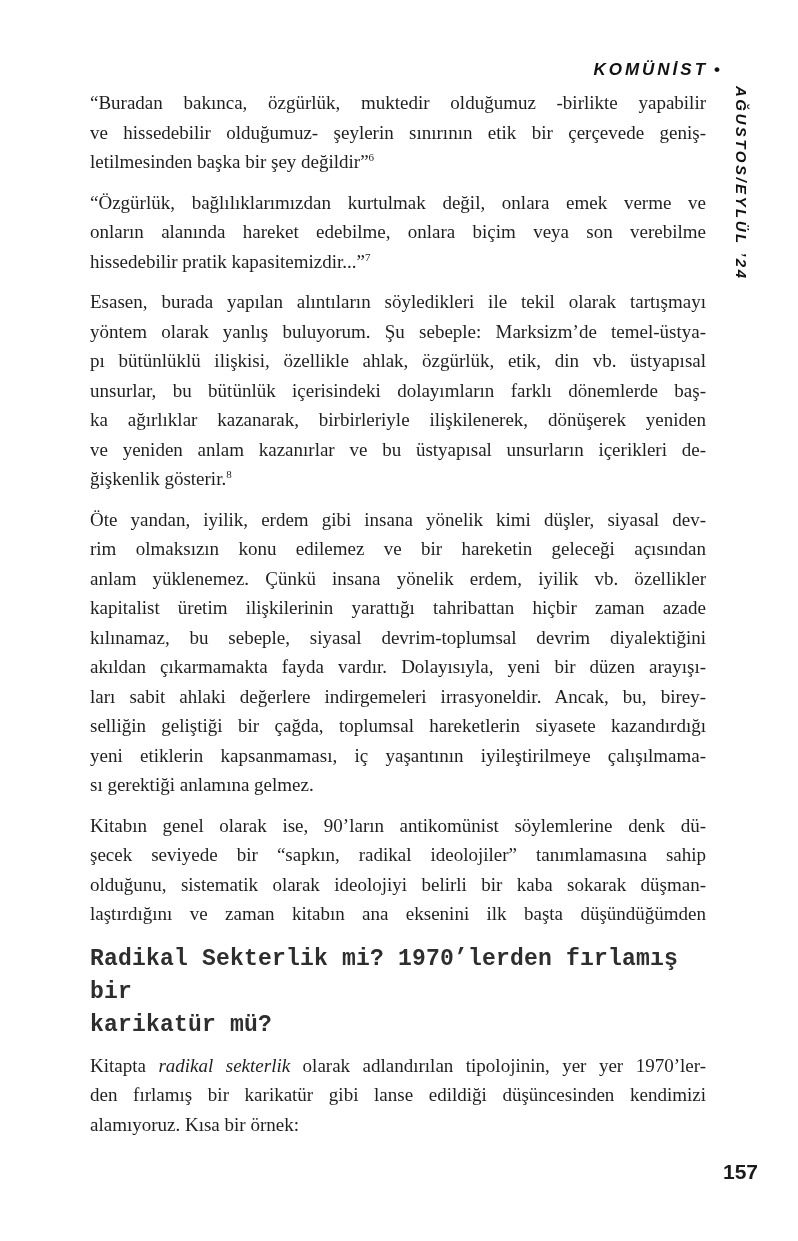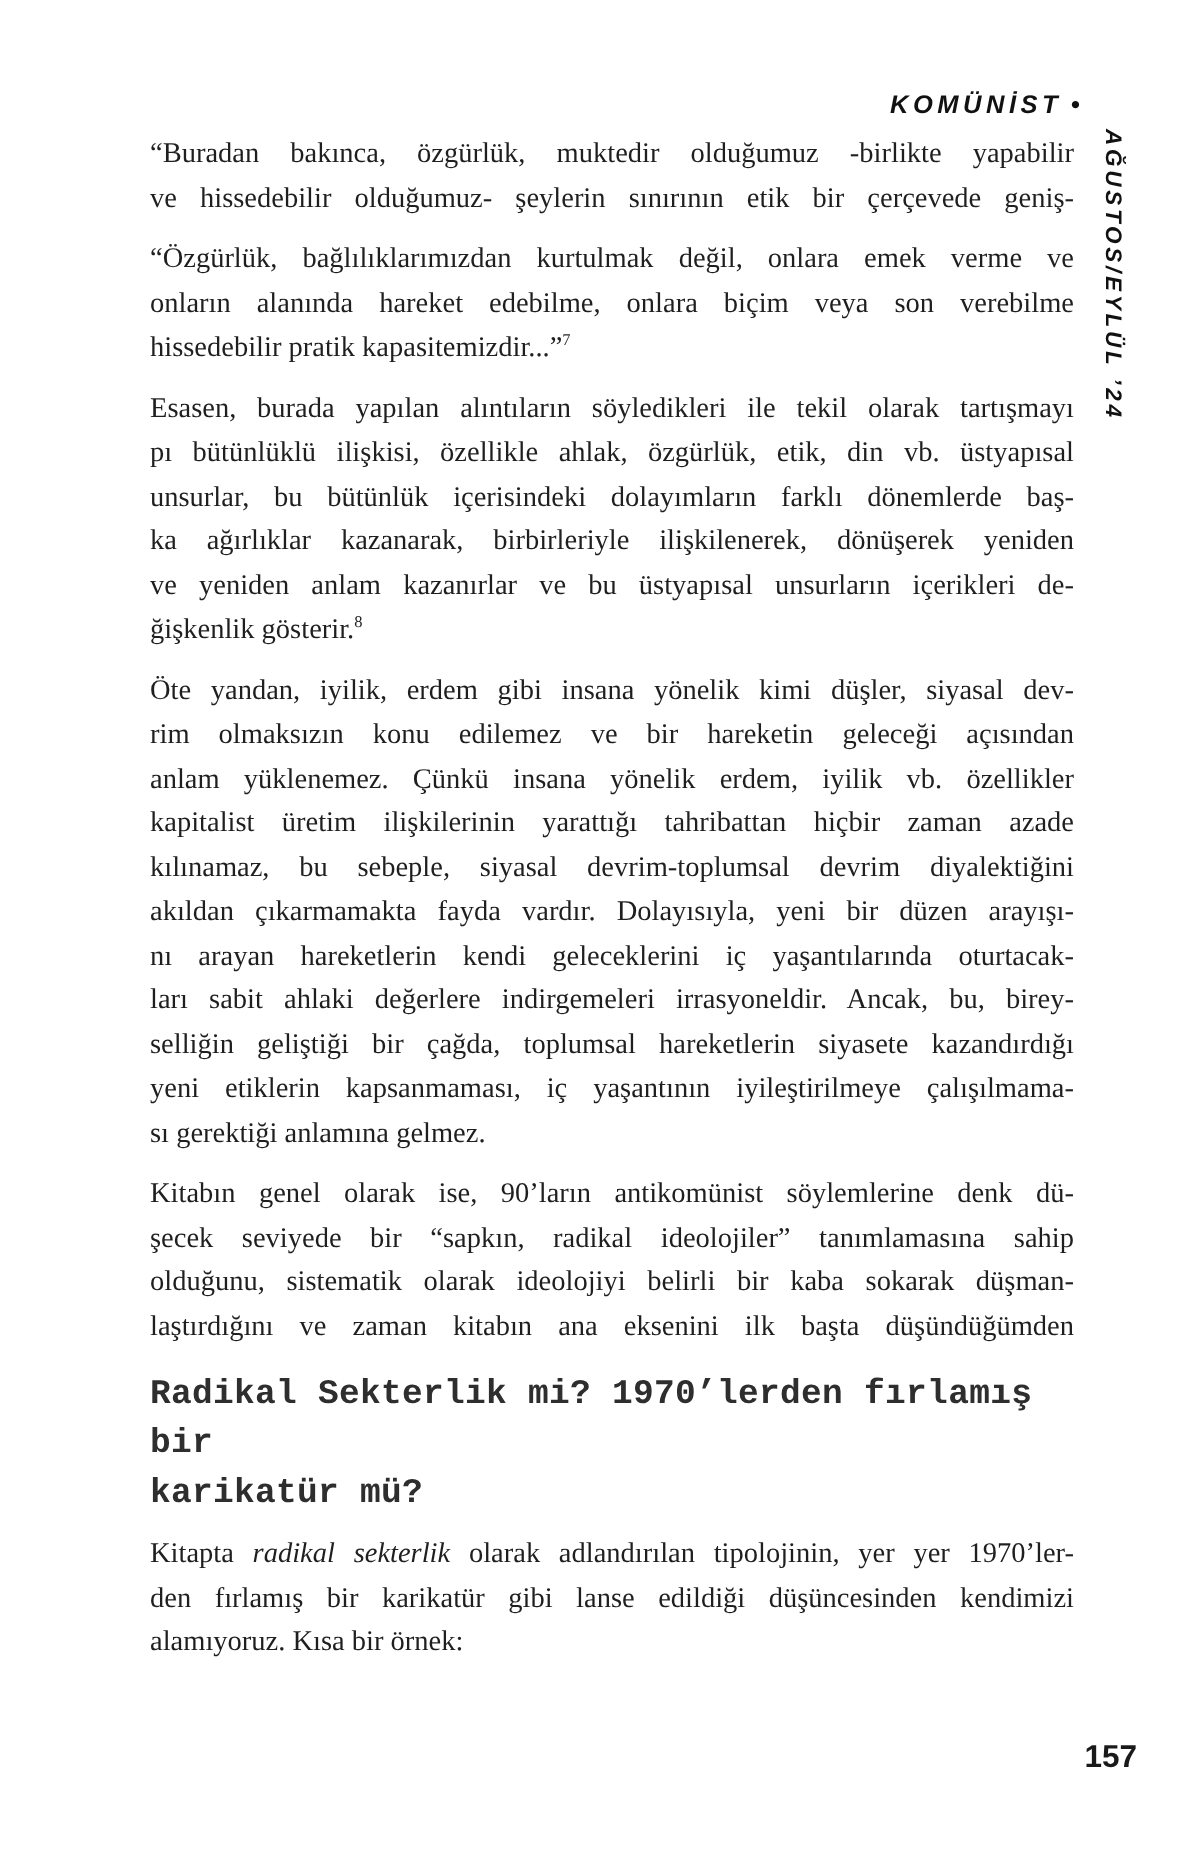--- a/index.html
+++ b/index.html
@@ -30,21 +30,21 @@
     writing-mode: vertical-rl;
     font-family: "Liberation Sans", sans-serif;
     font-weight: bold; font-style: italic;
     font-size: 15px; letter-spacing: 2.5px;
     color: #111111;
     white-space: nowrap;
   }
 
   .text-column {
     position: absolute;
-    left: 100px; top: 88px; width: 616px;
+    left: 90px; top: 88px; width: 616px;
     font-size: 19px; line-height: 29.5px;
   }
   .paragraph { margin: 0 0 11px 0; }
   .line { text-align: left; }
   .line.just { text-align: justify; text-align-last: justify; text-justify: inter-word; }
   .heading {
     margin: 14px 0 9px 0;
     font-family: Liberation Mono, monospace;
     font-weight: bold;
     font-size: 23px; line-height: 33px;
@@ -72,42 +72,43 @@
   <div class="masthead">
     <span>KOMÜNİST</span><span class="bullet">•</span>
   </div>
 
   <div class="issue-vertical">AĞUSTOS/EYLÜL ’24</div>
 
   <div class="text-column">
       <div class="paragraph">
         <div class="line just">“Buradan bakınca, özgürlük, muktedir olduğumuz -birlikte yapabilir</div>
         <div class="line just">ve hissedebilir olduğumuz- şeylerin sınırının etik bir çerçevede geniş-</div>
+        <div class="line"><span>letilmesinden başka bir şey değildir”</span><sup>6</sup></div>
       </div>
       <div class="paragraph">
         <div class="line just">“Özgürlük, bağlılıklarımızdan kurtulmak değil, onlara emek verme ve</div>
         <div class="line just">onların alanında hareket edebilme, onlara biçim veya son verebilme</div>
         <div class="line"><span>hissedebilir pratik kapasitemizdir...”</span><sup>7</sup></div>
       </div>
       <div class="paragraph">
         <div class="line just">Esasen, burada yapılan alıntıların söyledikleri ile tekil olarak tartışmayı</div>
+        <div class="line just">yöntem olarak yanlış buluyorum. Şu sebeple: Marksizm’de temel-üstya-</div>
         <div class="line just">pı bütünlüklü ilişkisi, özellikle ahlak, özgürlük, etik, din vb. üstyapısal</div>
         <div class="line just">unsurlar, bu bütünlük içerisindeki dolayımların farklı dönemlerde baş-</div>
         <div class="line just">ka ağırlıklar kazanarak, birbirleriyle ilişkilenerek, dönüşerek yeniden</div>
         <div class="line just">ve yeniden anlam kazanırlar ve bu üstyapısal unsurların içerikleri de-</div>
         <div class="line"><span>ğişkenlik gösterir.</span><sup>8</sup></div>
       </div>
       <div class="paragraph">
         <div class="line just">Öte yandan, iyilik, erdem gibi insana yönelik kimi düşler, siyasal dev-</div>
         <div class="line just">rim olmaksızın konu edilemez ve bir hareketin geleceği açısından</div>
         <div class="line just">anlam yüklenemez. Çünkü insana yönelik erdem, iyilik vb. özellikler</div>
         <div class="line just">kapitalist üretim ilişkilerinin yarattığı tahribattan hiçbir zaman azade</div>
         <div class="line just">kılınamaz, bu sebeple, siyasal devrim-toplumsal devrim diyalektiğini</div>
         <div class="line just">akıldan çıkarmamakta fayda vardır. Dolayısıyla, yeni bir düzen arayışı-</div>
-        <div class="line just">nı arayan hareketlerin kendi geleceklerini iç yaşantılarında oturtacak-</div>
         <div class="line just">ları sabit ahlaki değerlere indirgemeleri irrasyoneldir. Ancak, bu, birey-</div>
         <div class="line just">selliğin geliştiği bir çağda, toplumsal hareketlerin siyasete kazandırdığı</div>
         <div class="line just">yeni etiklerin kapsanmaması, iç yaşantının iyileştirilmeye çalışılmama-</div>
         <div class="line">sı gerektiği anlamına gelmez.</div>
       </div>
       <div class="paragraph">
         <div class="line just">Kitabın genel olarak ise, 90’ların antikomünist söylemlerine denk dü-</div>
         <div class="line just">şecek seviyede bir “sapkın, radikal ideolojiler” tanımlamasına sahip</div>
         <div class="line just">olduğunu, sistematik olarak ideolojiyi belirli bir kaba sokarak düşman-</div>
         <div class="line just">laştırdığını ve zaman kitabın ana eksenini ilk başta düşündüğümden</div>

